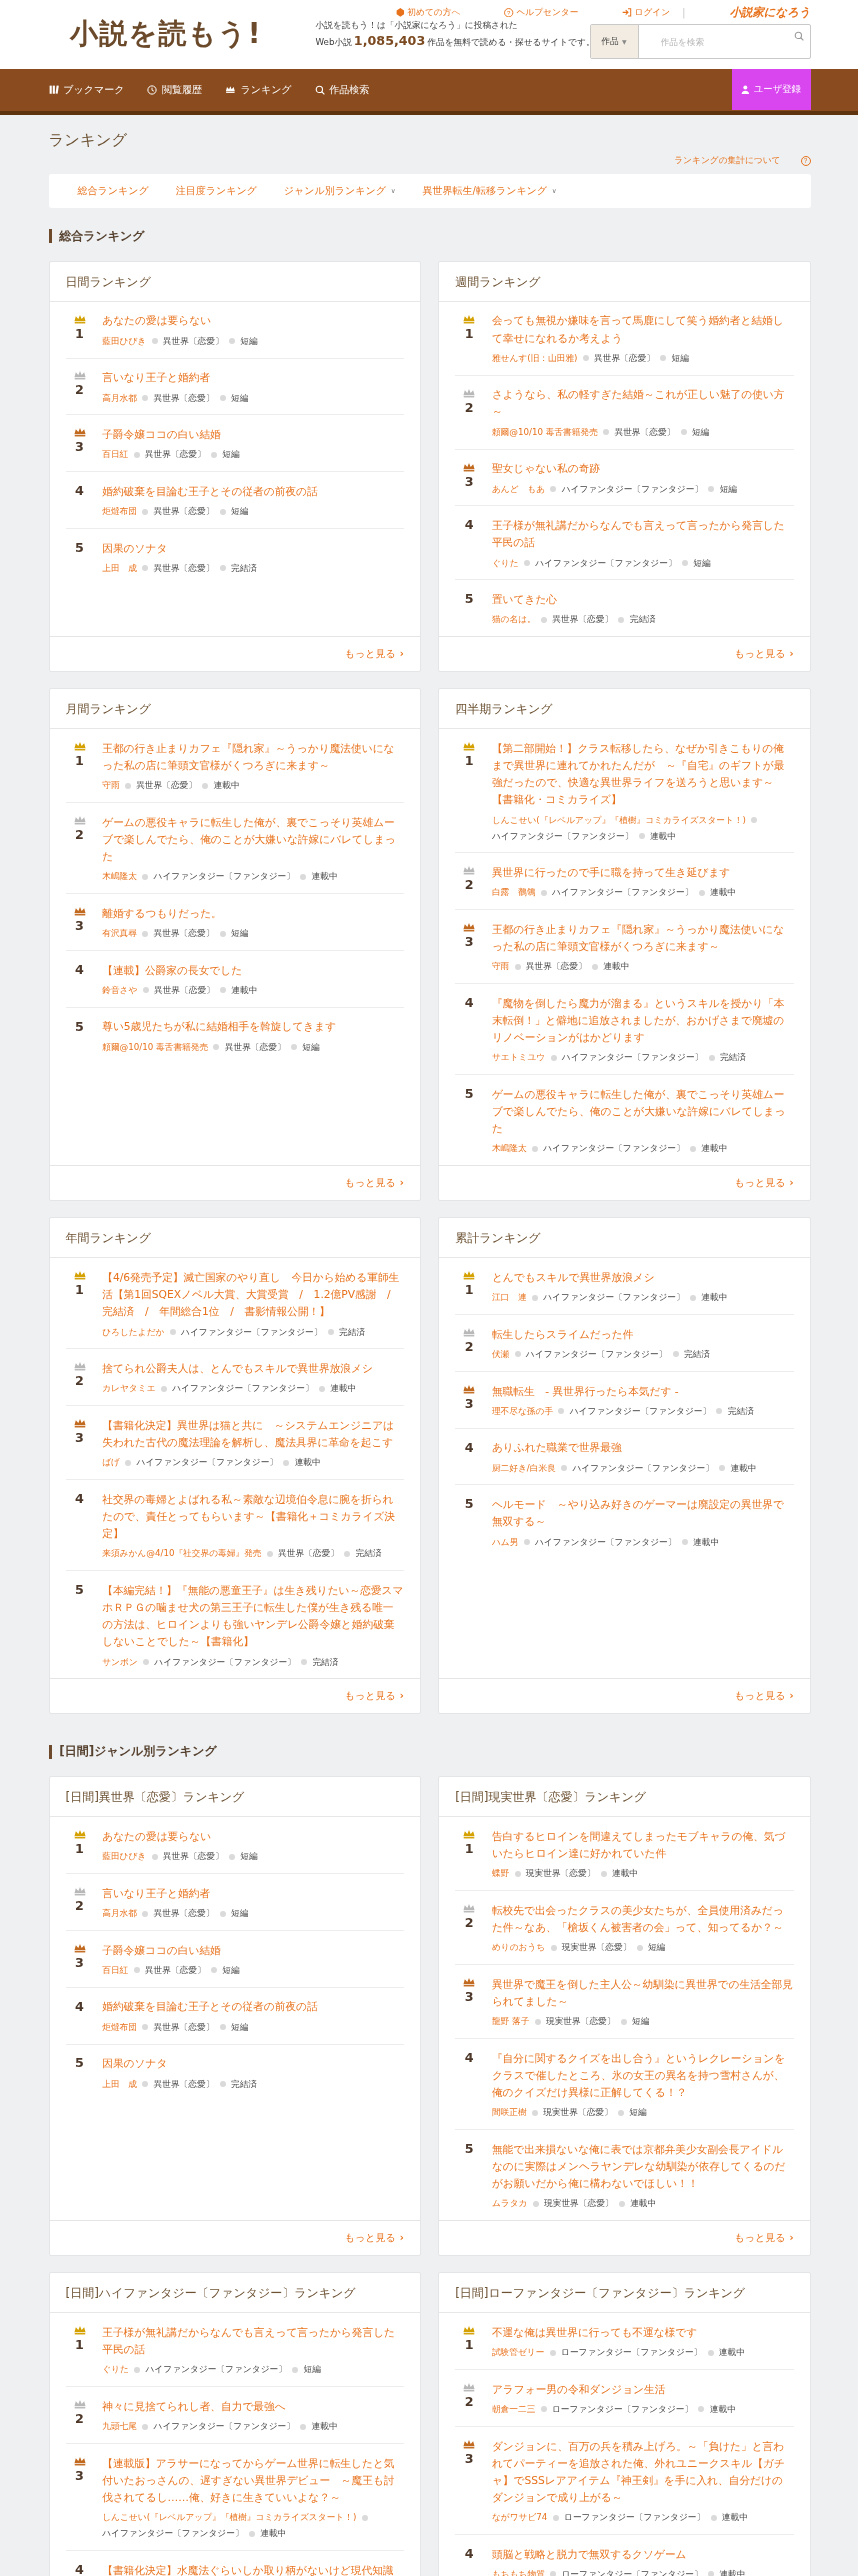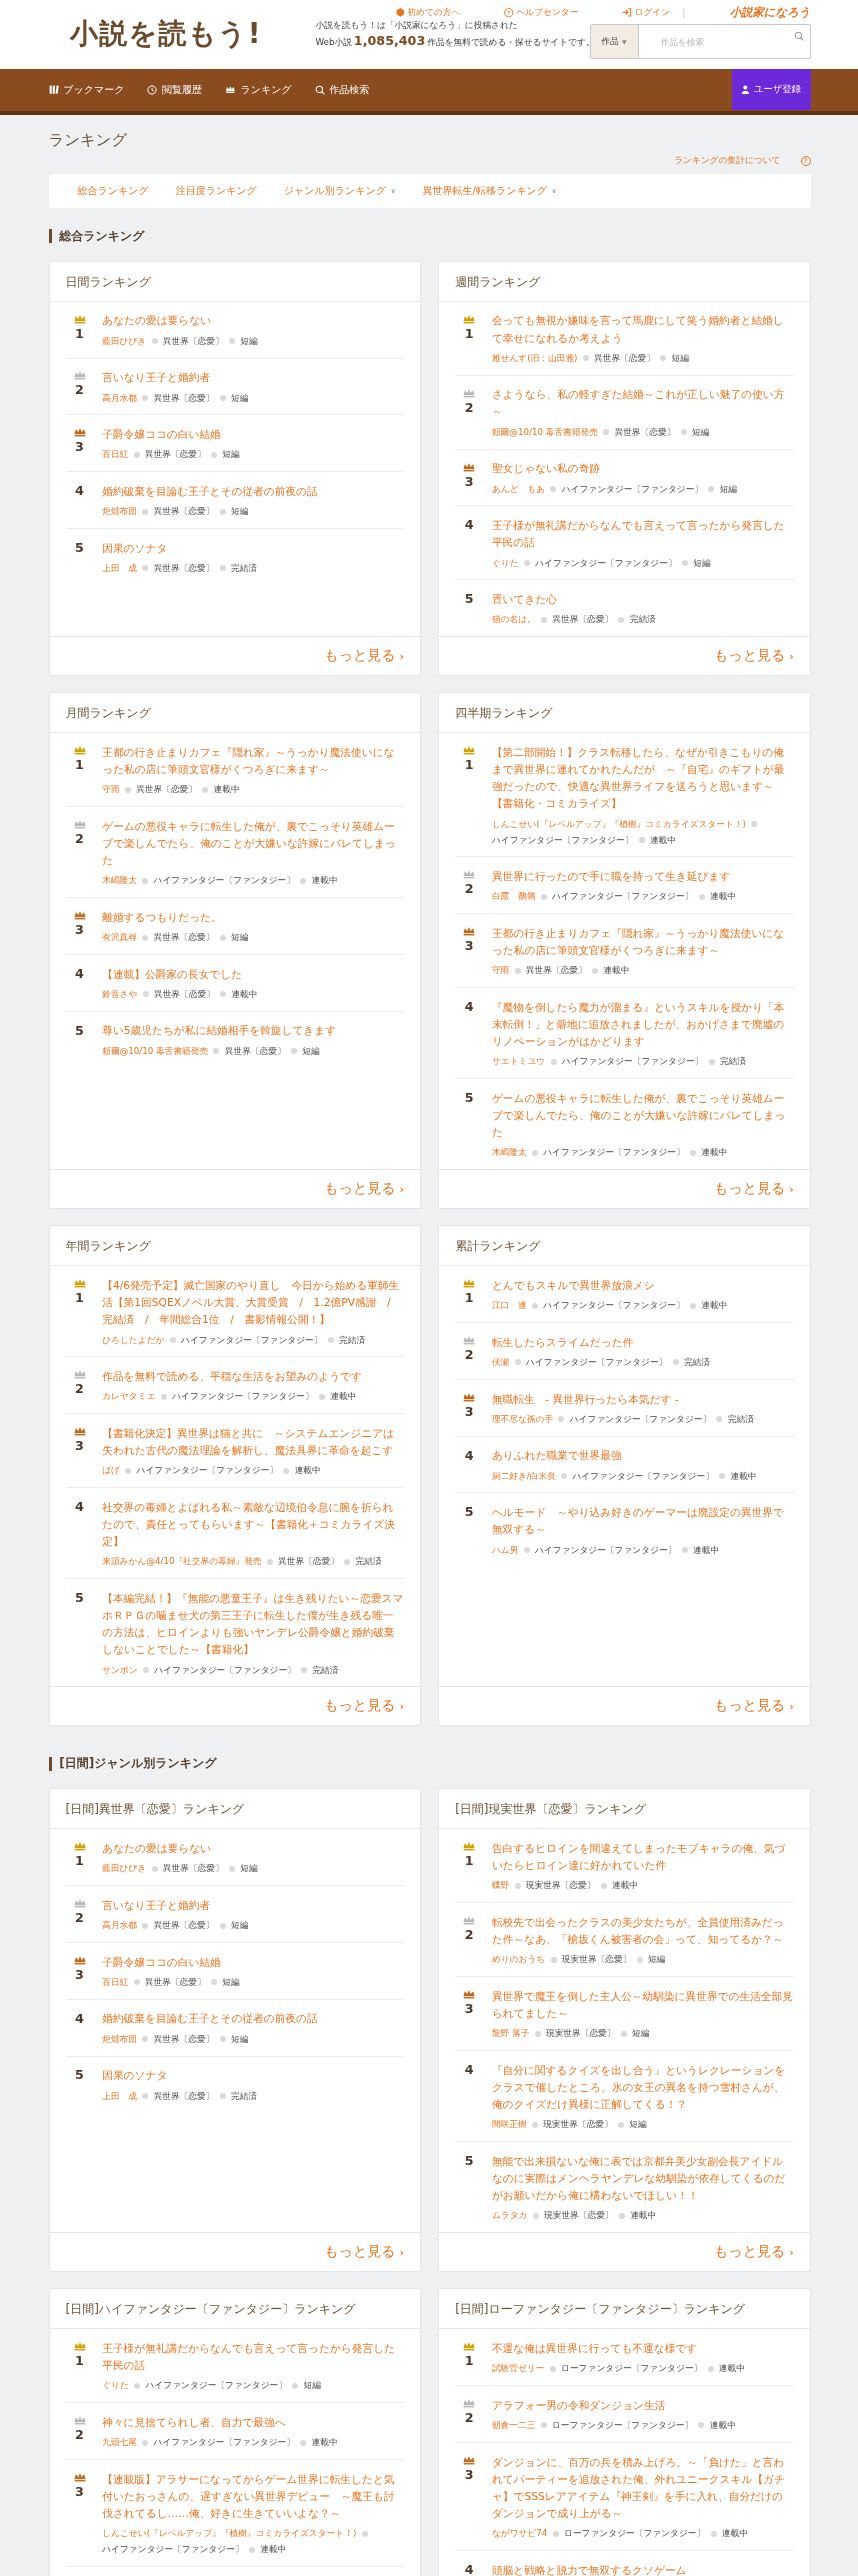--- a/index.html
+++ b/index.html
@@ -21,21 +21,21 @@
   .searchbar .sel { width:48px; background:#f3ece2; border-right:0.7px solid #c9c9c9; display:flex; align-items:center; justify-content:center; gap:3.3px; font-size:8.7px; color:#444; border-radius:1.3px 0 0 1.3px; }
   .searchbar .sel .chv { font-size:6px; color:#8a6; color:#888; }
   .searchbar input { flex:1; border:0; outline:none; padding:0 20px 0 22px; font-size:8.7px; color:#333; font-family:inherit; background:transparent; }
   .searchbar input::placeholder { color:#b5b5b5; }
   .searchbar .mag { position:absolute; right:6px; top:6px; }
 
   
   .site-nav { background:#8a4c1f; border-bottom:4.7px solid #5e3310; height:46px; }
   .site-nav .wrap { height:41px; display:flex; align-items:center; gap:23px; }
   .nav-item { color:#fff; font-size:10px; display:flex; align-items:center; gap:4.7px; }
-  .register { position:absolute; right:0; top:0; height:41px; width:79px; background:#6d28d9; color:#fff; font-size:9.4px; display:flex; align-items:center; justify-content:center; gap:4px; }
+  .register { position:absolute; right:0; top:0; height:41px; width:79px; background:#d946ef; color:#fff; font-size:9.4px; display:flex; align-items:center; justify-content:center; gap:4px; }
 
   
   .page-head { padding-top:14.7px; }
   .page-title { font-size:15.4px; color:#6d5233; font-weight:normal; }
   .about-link { position:absolute; right:0; top:40px; font-size:8.7px; color:#e8721c; display:flex; align-items:center; gap:20px;font-family:Liberation Mono, monospace; }
   .qmark { display:inline-block; width:10px; height:10px; border:0.7px solid #e8721c; border-radius:50%; font-size:6.7px; line-height:9.4px; text-align:center; }
 
   
   .tabbar { margin-top:23px; background:#fff; border-radius:2.7px; padding:10px 29px; display:flex; gap:27px; align-items:center; }
   .tabbar a { color:#e8721c; font-size:10px; display:flex; align-items:center; gap:4.7px; }
@@ -53,21 +53,21 @@
   .item:last-child { border-bottom:0; }
   .rankcol { width:28px; flex:none; text-align:center; padding-top:1.3px; }
   .rknum { font-size:12.7px; font-weight:bold; color:#4d382a; line-height:13.4px; }
   .ibody { flex:1; min-width:0; }
   .ititle { display:block; color:#e8721c; font-size:10.7px; line-height:1.6; margin-bottom:5.3px; }
   .meta { display:flex; flex-wrap:wrap; align-items:center; row-gap:3.3px; font-size:8.7px; line-height:12.7px; }
   .meta .author { color:#e8721c; }
   .meta .dot { width:6px; height:6px; border-radius:50%; background:#dadada; margin:0 5.3px; flex:none; display:inline-block; }
   .meta .tag { color:#454545; }
   .more { margin-top:auto; border-top:0.7px solid #e5e5e5; padding:10px 16px; text-align:right; }
-  .more a { color:#e8721c; font-size:14px; }
+  .more a { color:#e8721c; font-size:10px; }
   .more .chev { color:#e8721c; font-weight:bold; margin-left:4px; font-size:10px; }
   .genre-gap { margin-top:29px; }
   main { padding-bottom:27px; }
 </style>
 </head>
 <body>
 
 <header class="site-header">
   <div class="wrap" style="height:100%;">
     <a class="logo">小説を読もう!</a>
@@ -559,21 +559,21 @@
                     <span class="tag">完結済</span>
                   </div>
                 </div>
               </li>
               <li class="item">
                 <div class="rankcol"><svg width="14" height="10" viewBox="0 0 24 18">
                     <path d="M2 13 L4.5 4 L9 9 L12 2 L15 9 L19.5 4 L22 13 Z" fill="#b8b8b8"></path>
                     <rect x="2.5" y="14.5" width="19" height="2.5" fill="#b8b8b8"></rect>
                   </svg><div class="rknum">2</div></div>
                 <div class="ibody">
-                  <a class="ititle">作品を無料で読める、平穏な生活をお望みのようです</a>
+                  <a class="ititle">捨てられ公爵夫人は、とんでもスキルで異世界放浪メシ</a>
                   <div class="meta">
                     <a class="author">カレヤタミエ</a>
                     <span class="dot"></span>
                     <span class="tag">ハイファンタジー〔ファンタジー〕</span>
                     <span class="dot"></span>
                     <span class="tag">連載中</span>
                   </div>
                 </div>
               </li>
               <li class="item">

